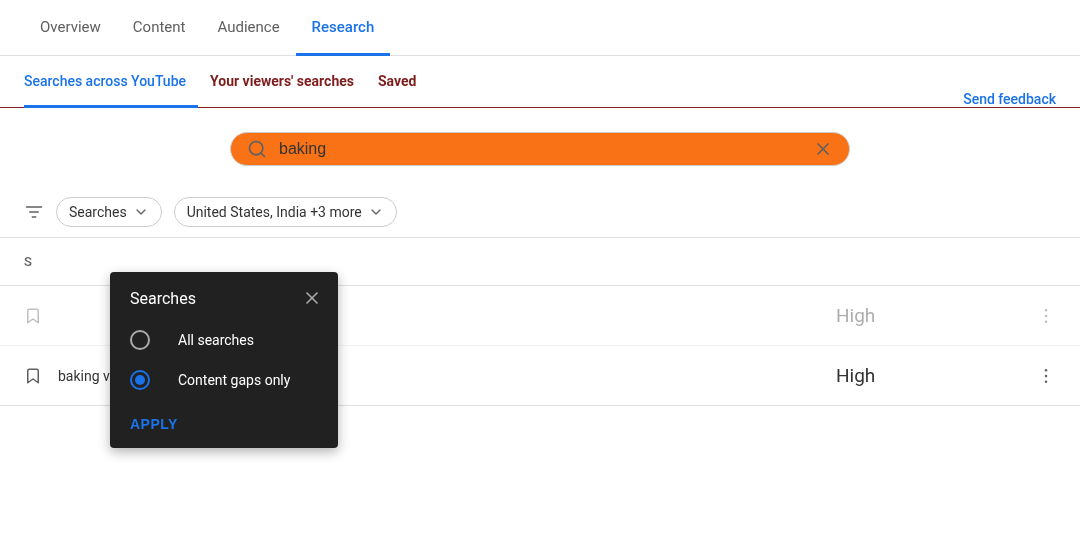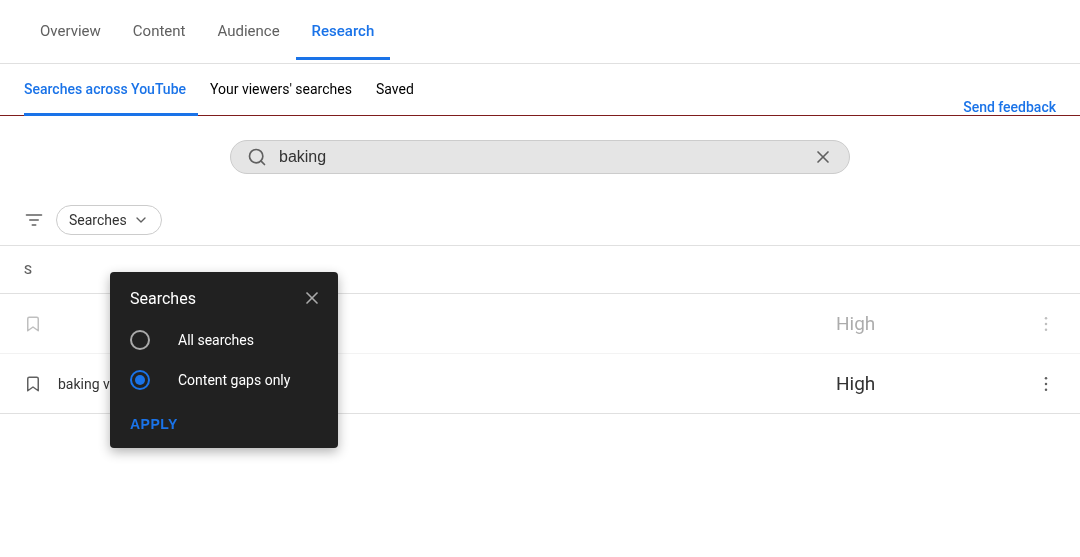--- a/index.html
+++ b/index.html
@@ -12,21 +12,21 @@
       height: 557px;
       overflow: hidden;
     }
 
     
     .top-nav {
       display: flex;
       align-items: center;
       padding: 0 24px;
       border-bottom: 1px solid #e0e0e0;
-      height: 64px;
+      height: 56px;
     }
     .nav-tab {
       padding: 0 16px;
       height: 56px;
       display: flex;
       align-items: center;
       cursor: pointer;
       font-size: 15px;
       color: #606060;
       border-bottom: 3px solid transparent;
@@ -47,23 +47,24 @@
       border-bottom: 1px solid #7f1d1d;
       position: relative;
     }
     .sub-nav-item {
       padding: 0 12px;
       height: 52px;
       display: flex;
       align-items: center;
       cursor: pointer;
       font-size: 14px;
-      color: #000000;
+      color: #7f1d1d;
       border-bottom: 3px solid transparent;
       margin-bottom: -1px;
+      font-weight: bold;
     }
     .sub-nav-item.active {
       color: #1a73e8;
       border-bottom: 3px solid #1a73e8;
       font-weight: 500;
     }
     .sub-nav-item:first-child {
       padding-left: 0;
     }
     .send-feedback {
@@ -81,21 +82,21 @@
       padding: 24px 0 20px 0;
     }
     .search-box {
       display: flex;
       align-items: center;
       width: 620px;
       border: 1px solid #ccc;
       border-radius: 24px;
       padding: 16px 16px;
       height: 32px;
-      background: #e5e5e5;
+      background: #f97316;
     }
     .search-icon-wrap {
       color: #606060;
       margin-right: 12px;
       display: flex;
       align-items: center;
     }
     .search-input {
       flex: 1;
       border: none;
@@ -318,20 +319,26 @@
       <line x1="7" y1="12" x2="17" y2="12"></line>
       <line x1="10" y1="18" x2="14" y2="18"></line>
     </svg>
   </div>
   <div class="filter-chip">
     <span>Searches</span>
     <svg width="16" height="16" viewBox="0 0 24 24" fill="none" stroke="#606060" stroke-width="2" stroke-linecap="round" stroke-linejoin="round">
       <polyline points="6 9 12 15 18 9"></polyline>
     </svg>
   </div>
+  <div class="filter-chip">
+    <span>United States, India +3 more</span>
+    <svg width="16" height="16" viewBox="0 0 24 24" fill="none" stroke="#606060" stroke-width="2" stroke-linecap="round" stroke-linejoin="round">
+      <polyline points="6 9 12 15 18 9"></polyline>
+    </svg>
+  </div>
 </div>
 
 <div class="table-header">
   <div class="col-search">S</div>
   <div style="width:40px"></div>
 </div>
 
 <div class="table-row row-partial">
   <div class="bookmark-icon">
     <svg width="18" height="18" viewBox="0 0 24 24" fill="none" stroke="#606060" stroke-width="2" stroke-linecap="round" stroke-linejoin="round">

